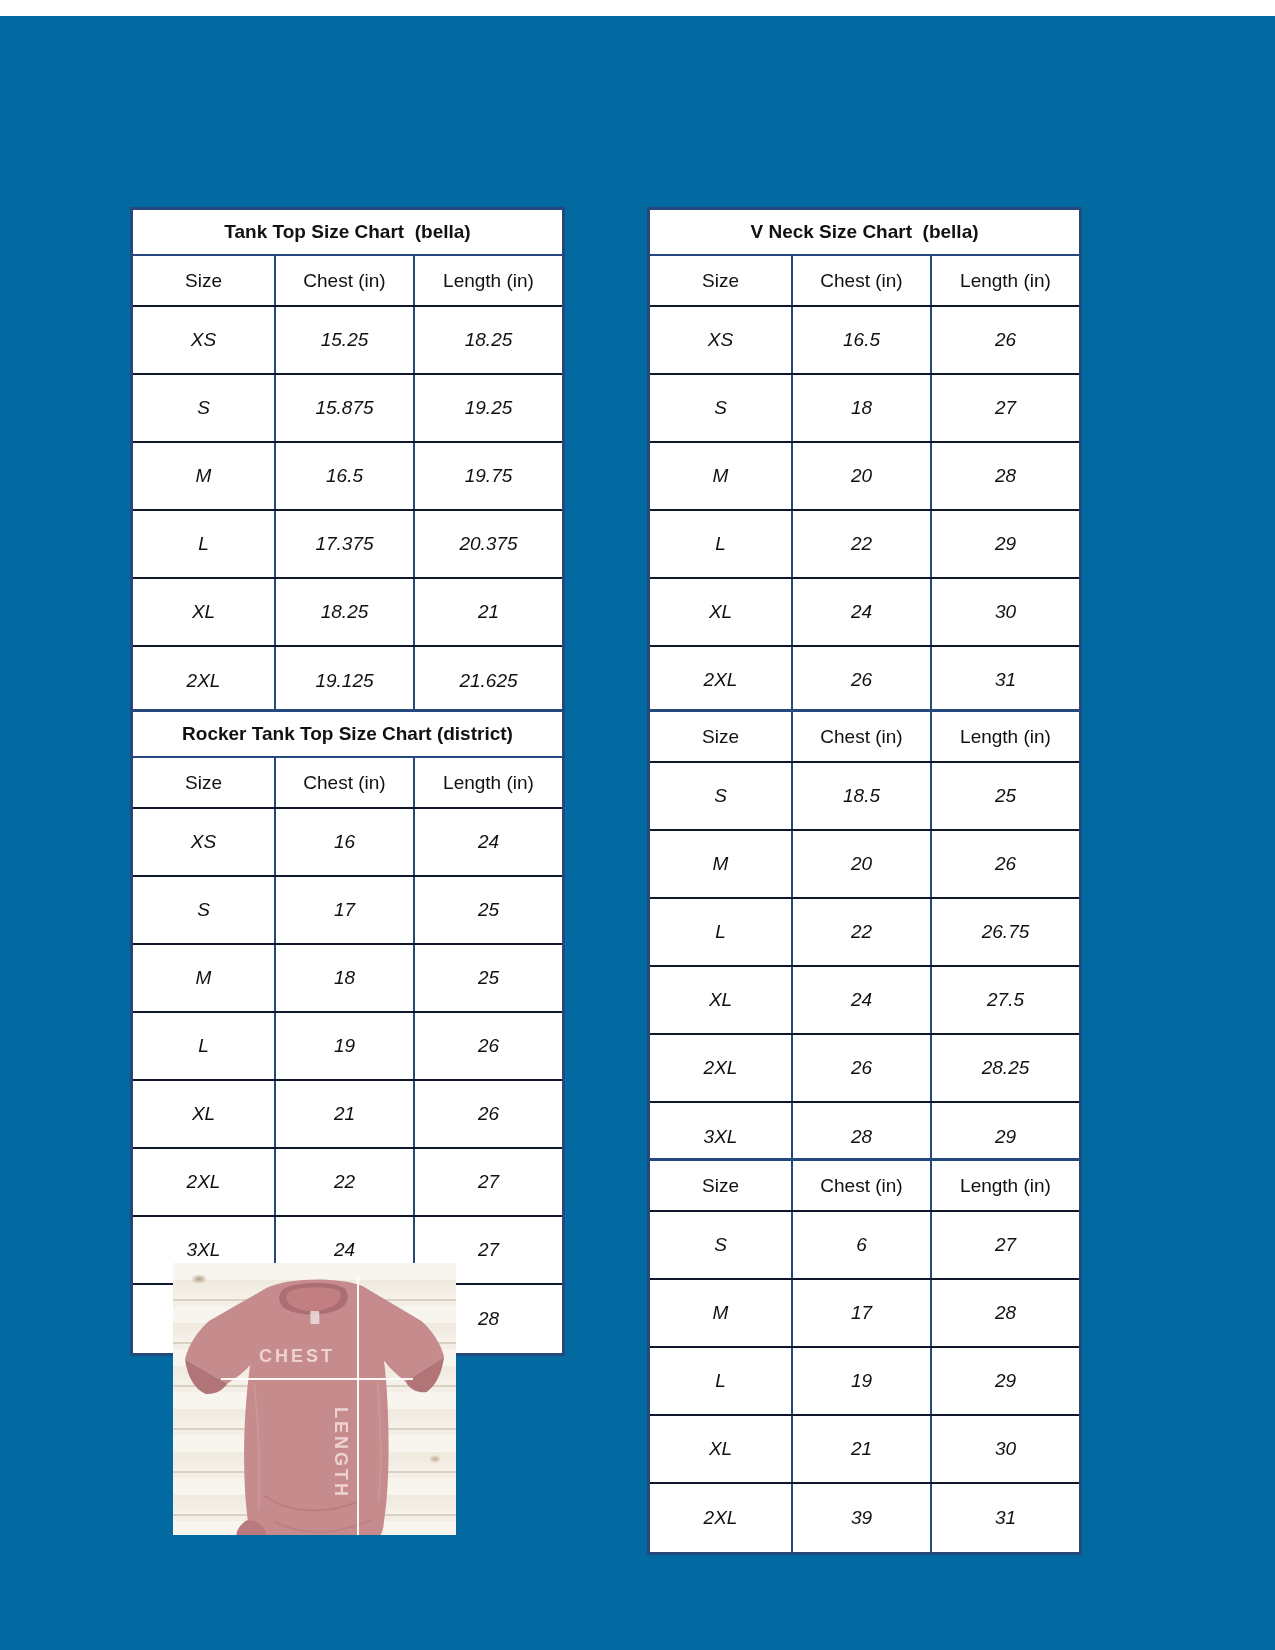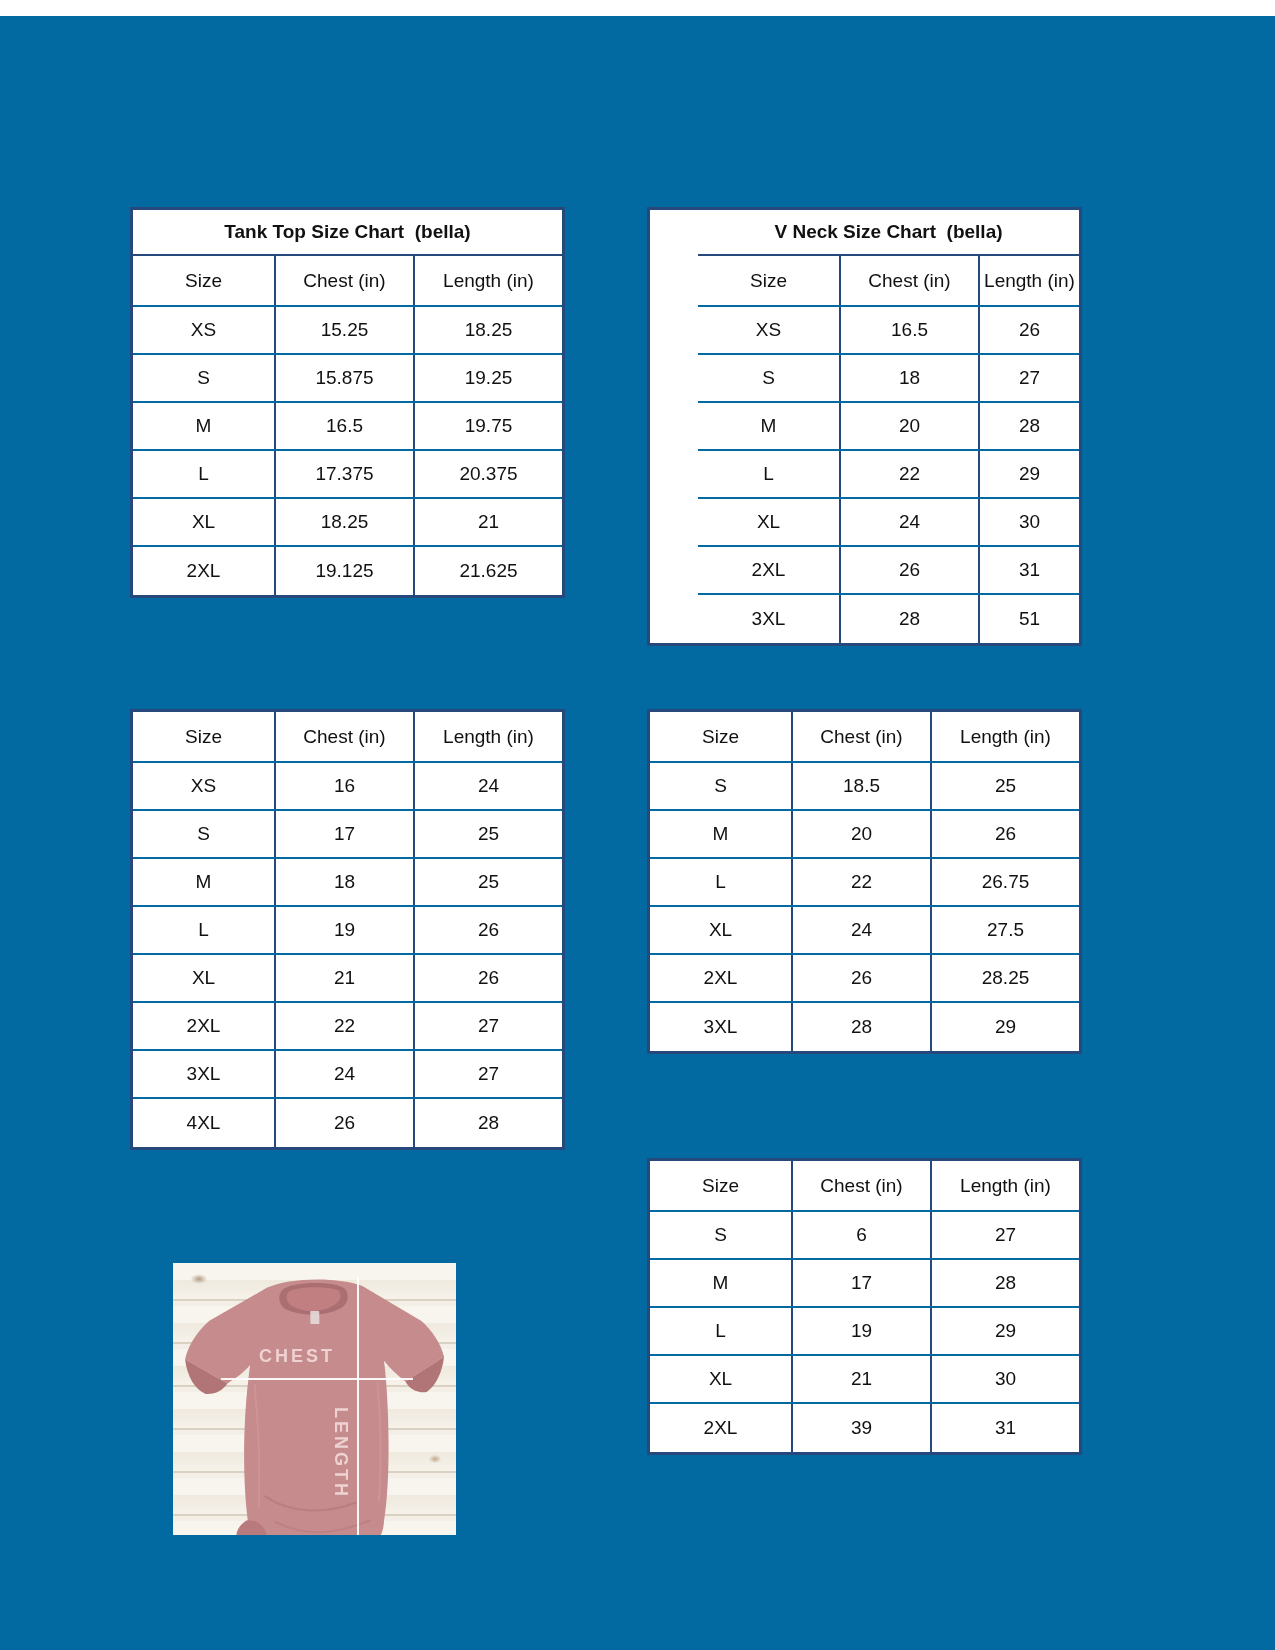--- a/index.html
+++ b/index.html
@@ -27,25 +27,25 @@
     border-bottom:2px solid #25497c;
     display:flex;align-items:center;justify-content:center;
     font-weight:bold;
     white-space:pre;
   }
   .t-body{display:block;}
   .t-row{
     box-sizing:border-box;
     display:grid;
     grid-template-columns:143px 139px 1fr;
-    border-bottom:2px solid #0369a1;
+    border-bottom:2px solid #0f172a;
   }
   .t-row:last-child{border-bottom:none;}
   .t-row.header{height:51px;}
-  .t-row.data{height:48px;}
+  .t-row.data{height:68px;font-style:italic;}
   .t-cell{
     box-sizing:border-box;
     display:flex;align-items:center;justify-content:center;
     border-right:2px solid #25497c;
     overflow:hidden;
   }
   .t-cell:last-child{border-right:none;}
 
   
   .mockup{
@@ -121,21 +121,21 @@
           <div class="t-cell">21</div>
         </div>
         <div class="t-row data">
           <div class="t-cell">2XL</div>
           <div class="t-cell">19.125</div>
           <div class="t-cell">21.625</div>
         </div>
       </div>
   </div>
 
-  <div class="size-table" style="left:647px;top:191px;padding-left:48px;">
+  <div class="size-table" style="left:647px;top:191px;">
     <div class="t-title">V Neck Size Chart  (bella)</div>
     <div class="t-body">
         <div class="t-row header">
           <div class="t-cell">Size</div>
           <div class="t-cell">Chest (in)</div>
           <div class="t-cell">Length (in)</div>
         </div>
         <div class="t-row data">
           <div class="t-cell">XS</div>
           <div class="t-cell">16.5</div>
@@ -168,20 +168,21 @@
         </div>
         <div class="t-row data">
           <div class="t-cell">3XL</div>
           <div class="t-cell">28</div>
           <div class="t-cell">51</div>
         </div>
       </div>
   </div>
 
   <div class="size-table" style="left:130px;top:693px;">
+    <div class="t-title">Rocker Tank Top Size Chart (district)</div>
     <div class="t-body">
         <div class="t-row header">
           <div class="t-cell">Size</div>
           <div class="t-cell">Chest (in)</div>
           <div class="t-cell">Length (in)</div>
         </div>
         <div class="t-row data">
           <div class="t-cell">XS</div>
           <div class="t-cell">16</div>
           <div class="t-cell">24</div>

